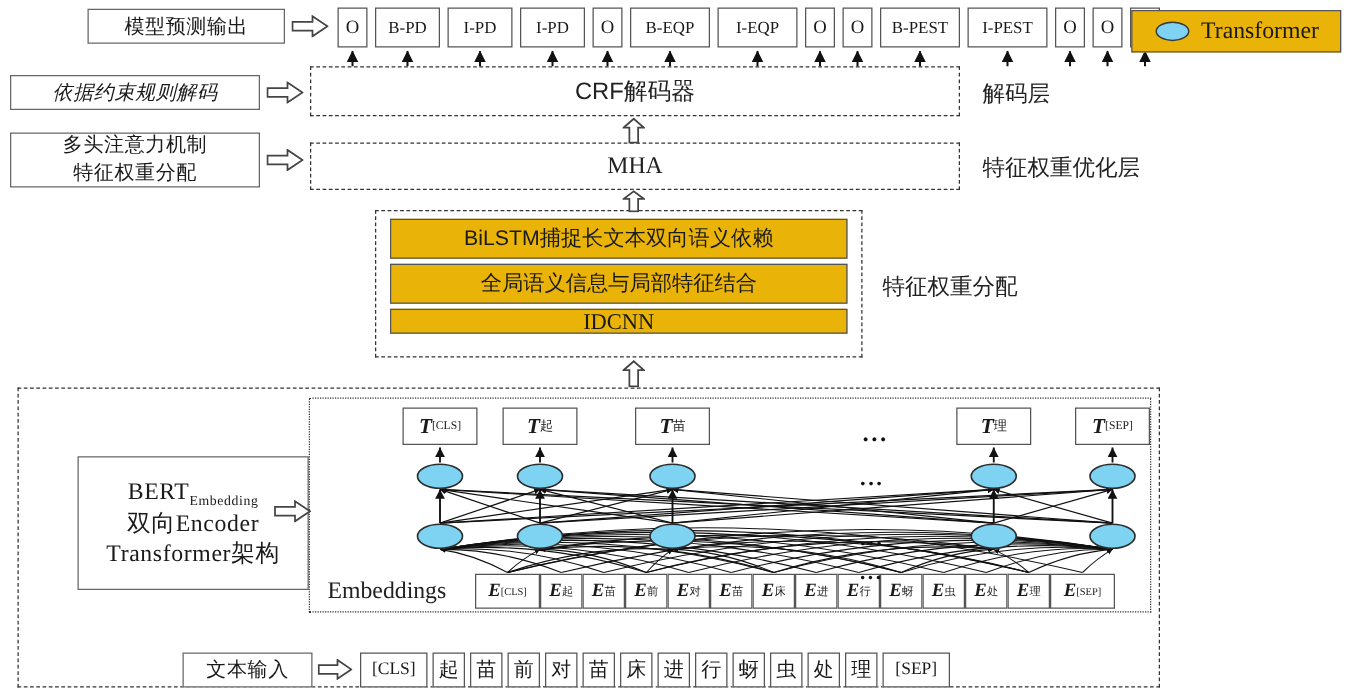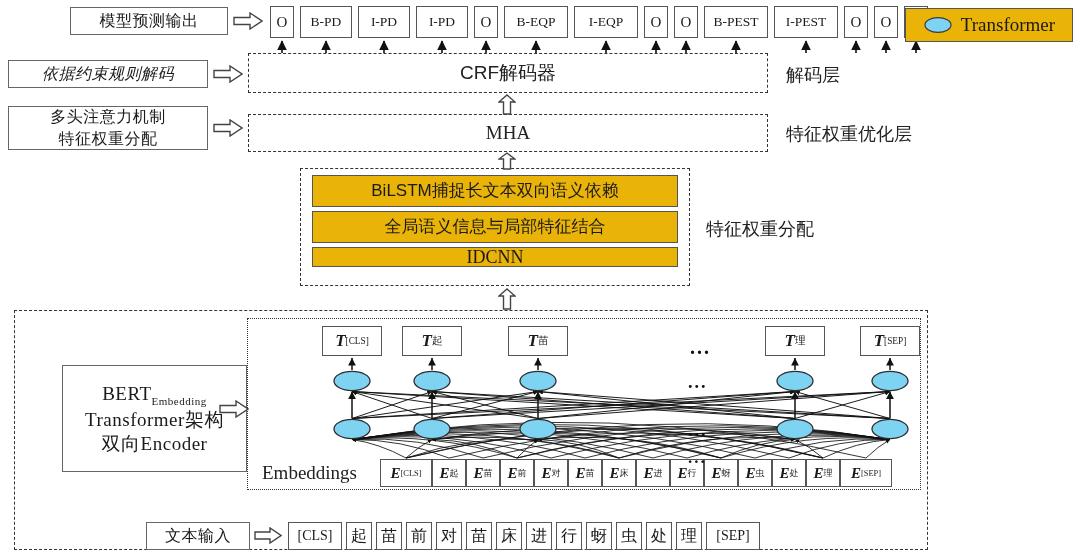--- a/index.html
+++ b/index.html
@@ -273,22 +273,22 @@
       <path d="M5.5,21 L5.5,8 L1,8 L9,1 L17,8 L12.5,8 L12.5,21 z" fill="#fff" stroke="#444" stroke-width="1.4"></path>
     </svg>
   </div>
 
   <div class="dash" style="left:14px;top:310px;width:914px;height:240px;"></div>
 
   <div class="capbox" style="left:30px;top:365px;width:185px;height:107px;font-size:19px;line-height:1.22;margin-left:32px;">
     <span class="serif">
       <span>BERT</span><sub style="font-size:.58em;">Embedding</sub>
     </span>
+    <span class="serif">双向Encoder</span>
     <span class="serif">Transformer架构</span>
-    <span class="serif">双向Encoder</span>
   </div>
 
   <div class="barrow" style="left:219px;top:400px;">
     <svg width="30" height="18" viewBox="0 0 30 18">
       <path d="M1,5.5 L17,5.5 L17,1 L29,9 L17,17 L17,12.5 L1,12.5 z" fill="#fff" stroke="#444" stroke-width="1.4"></path>
     </svg>
   </div>
 
   <div class="dot" style="left:247px;top:318px;width:674px;height:172px;"></div>
 

